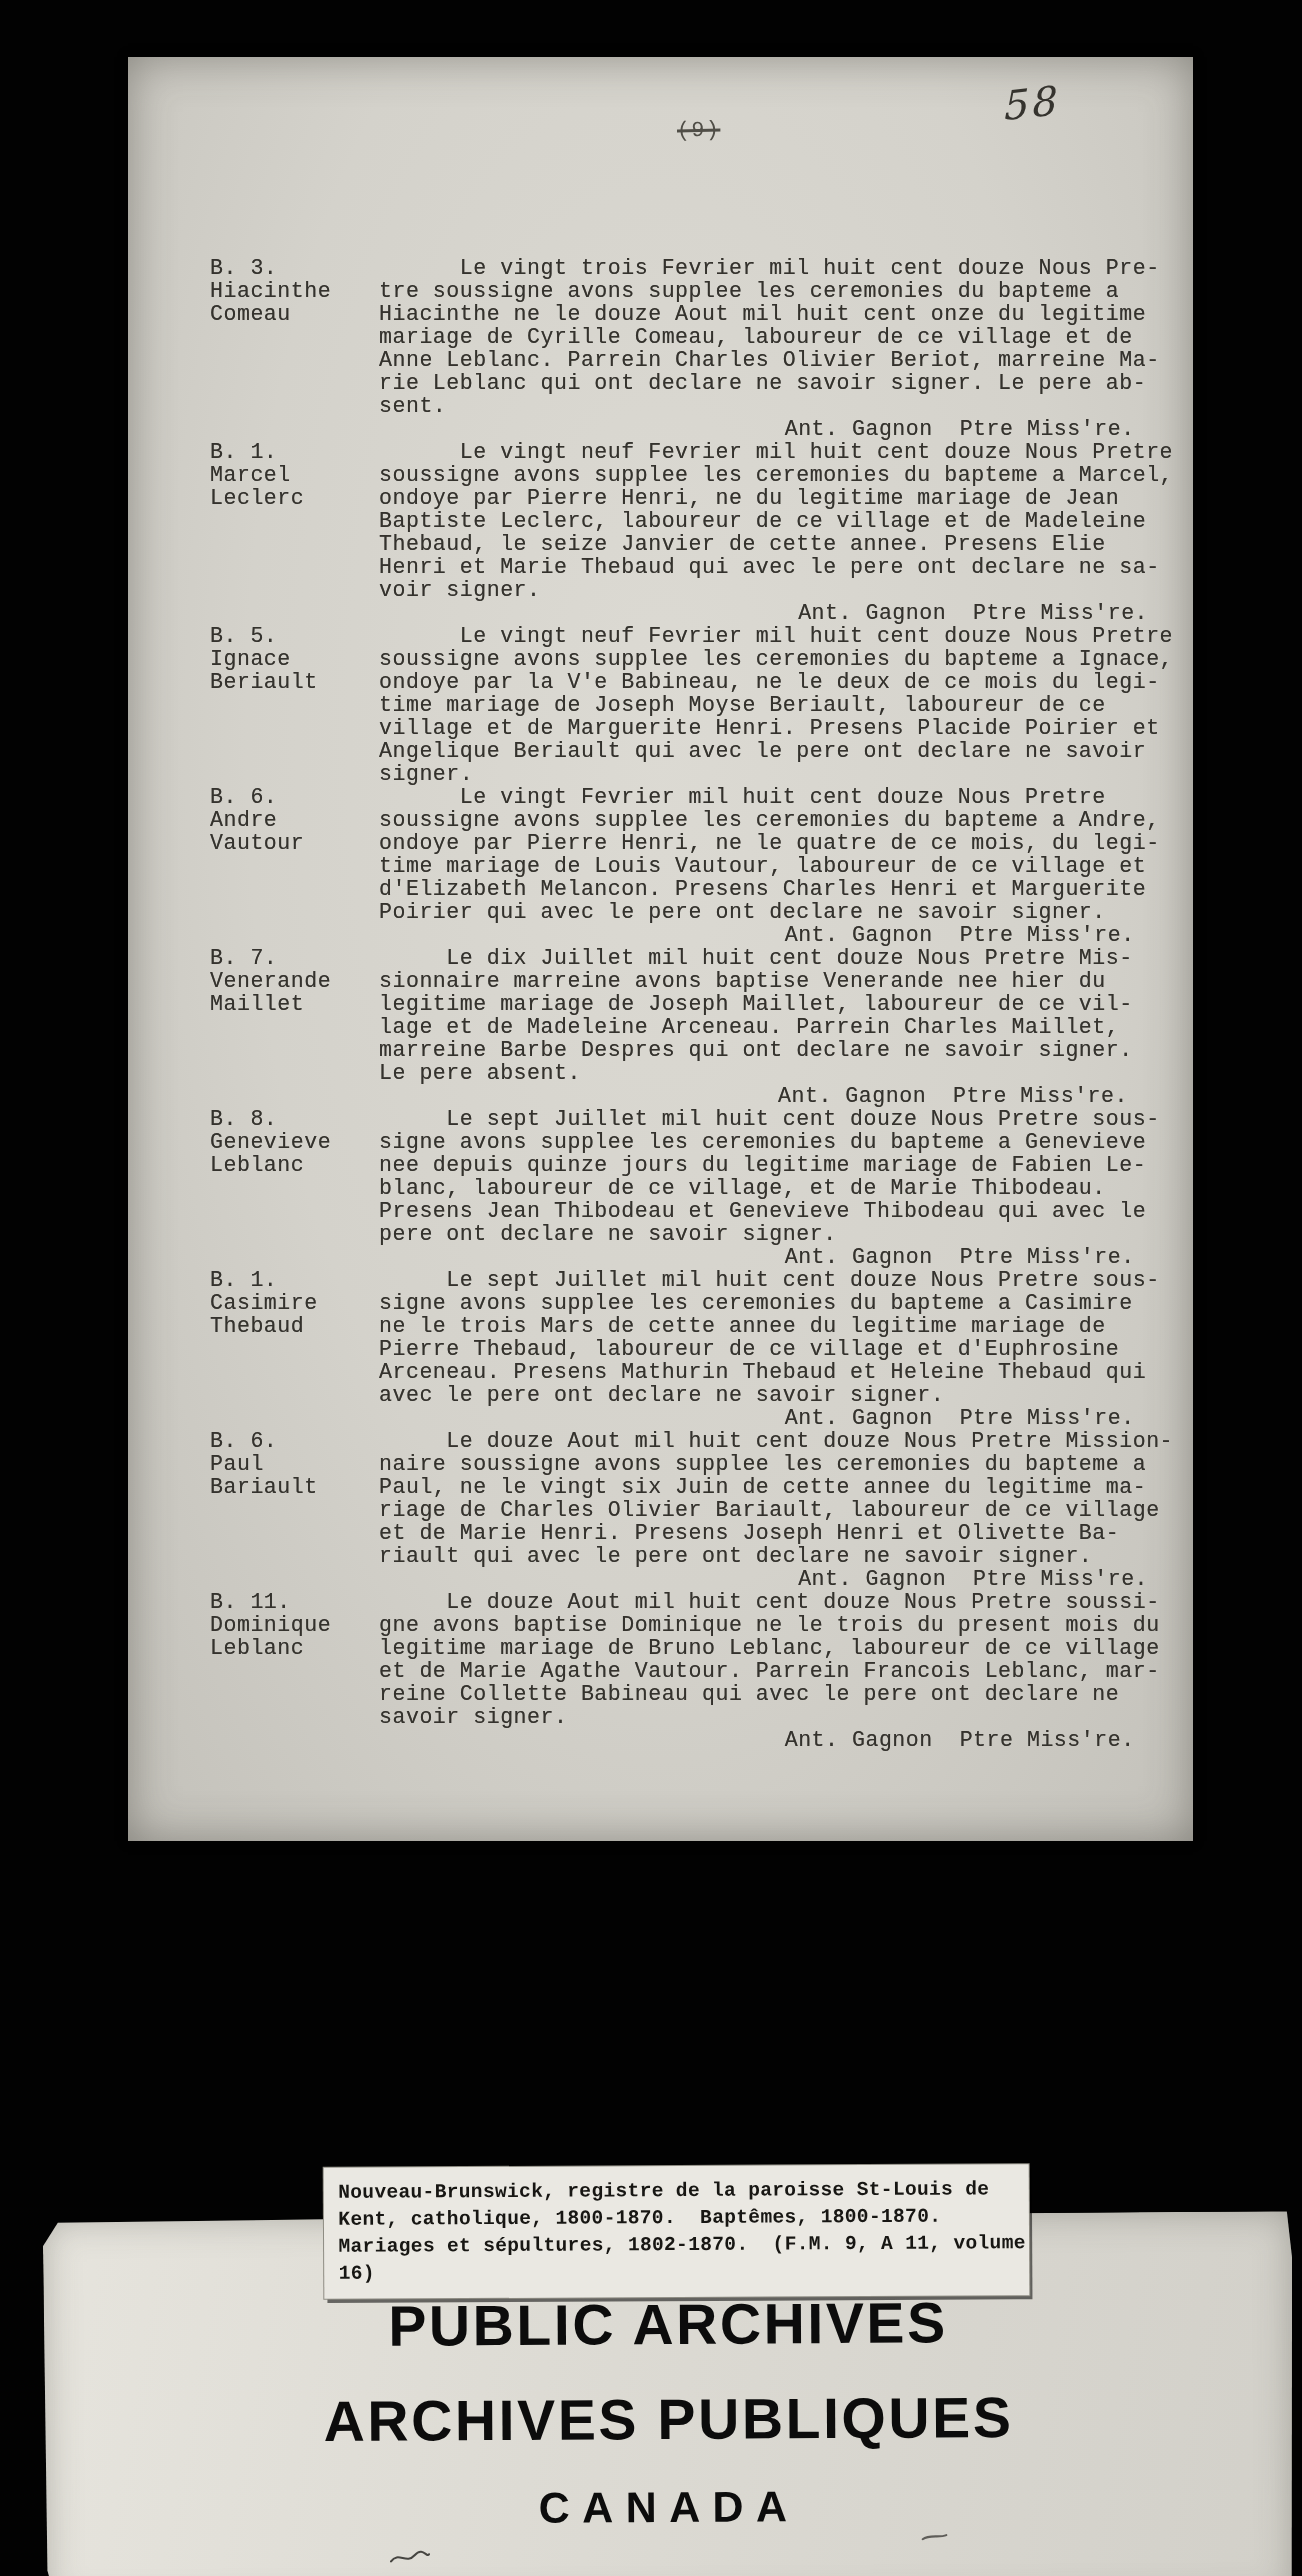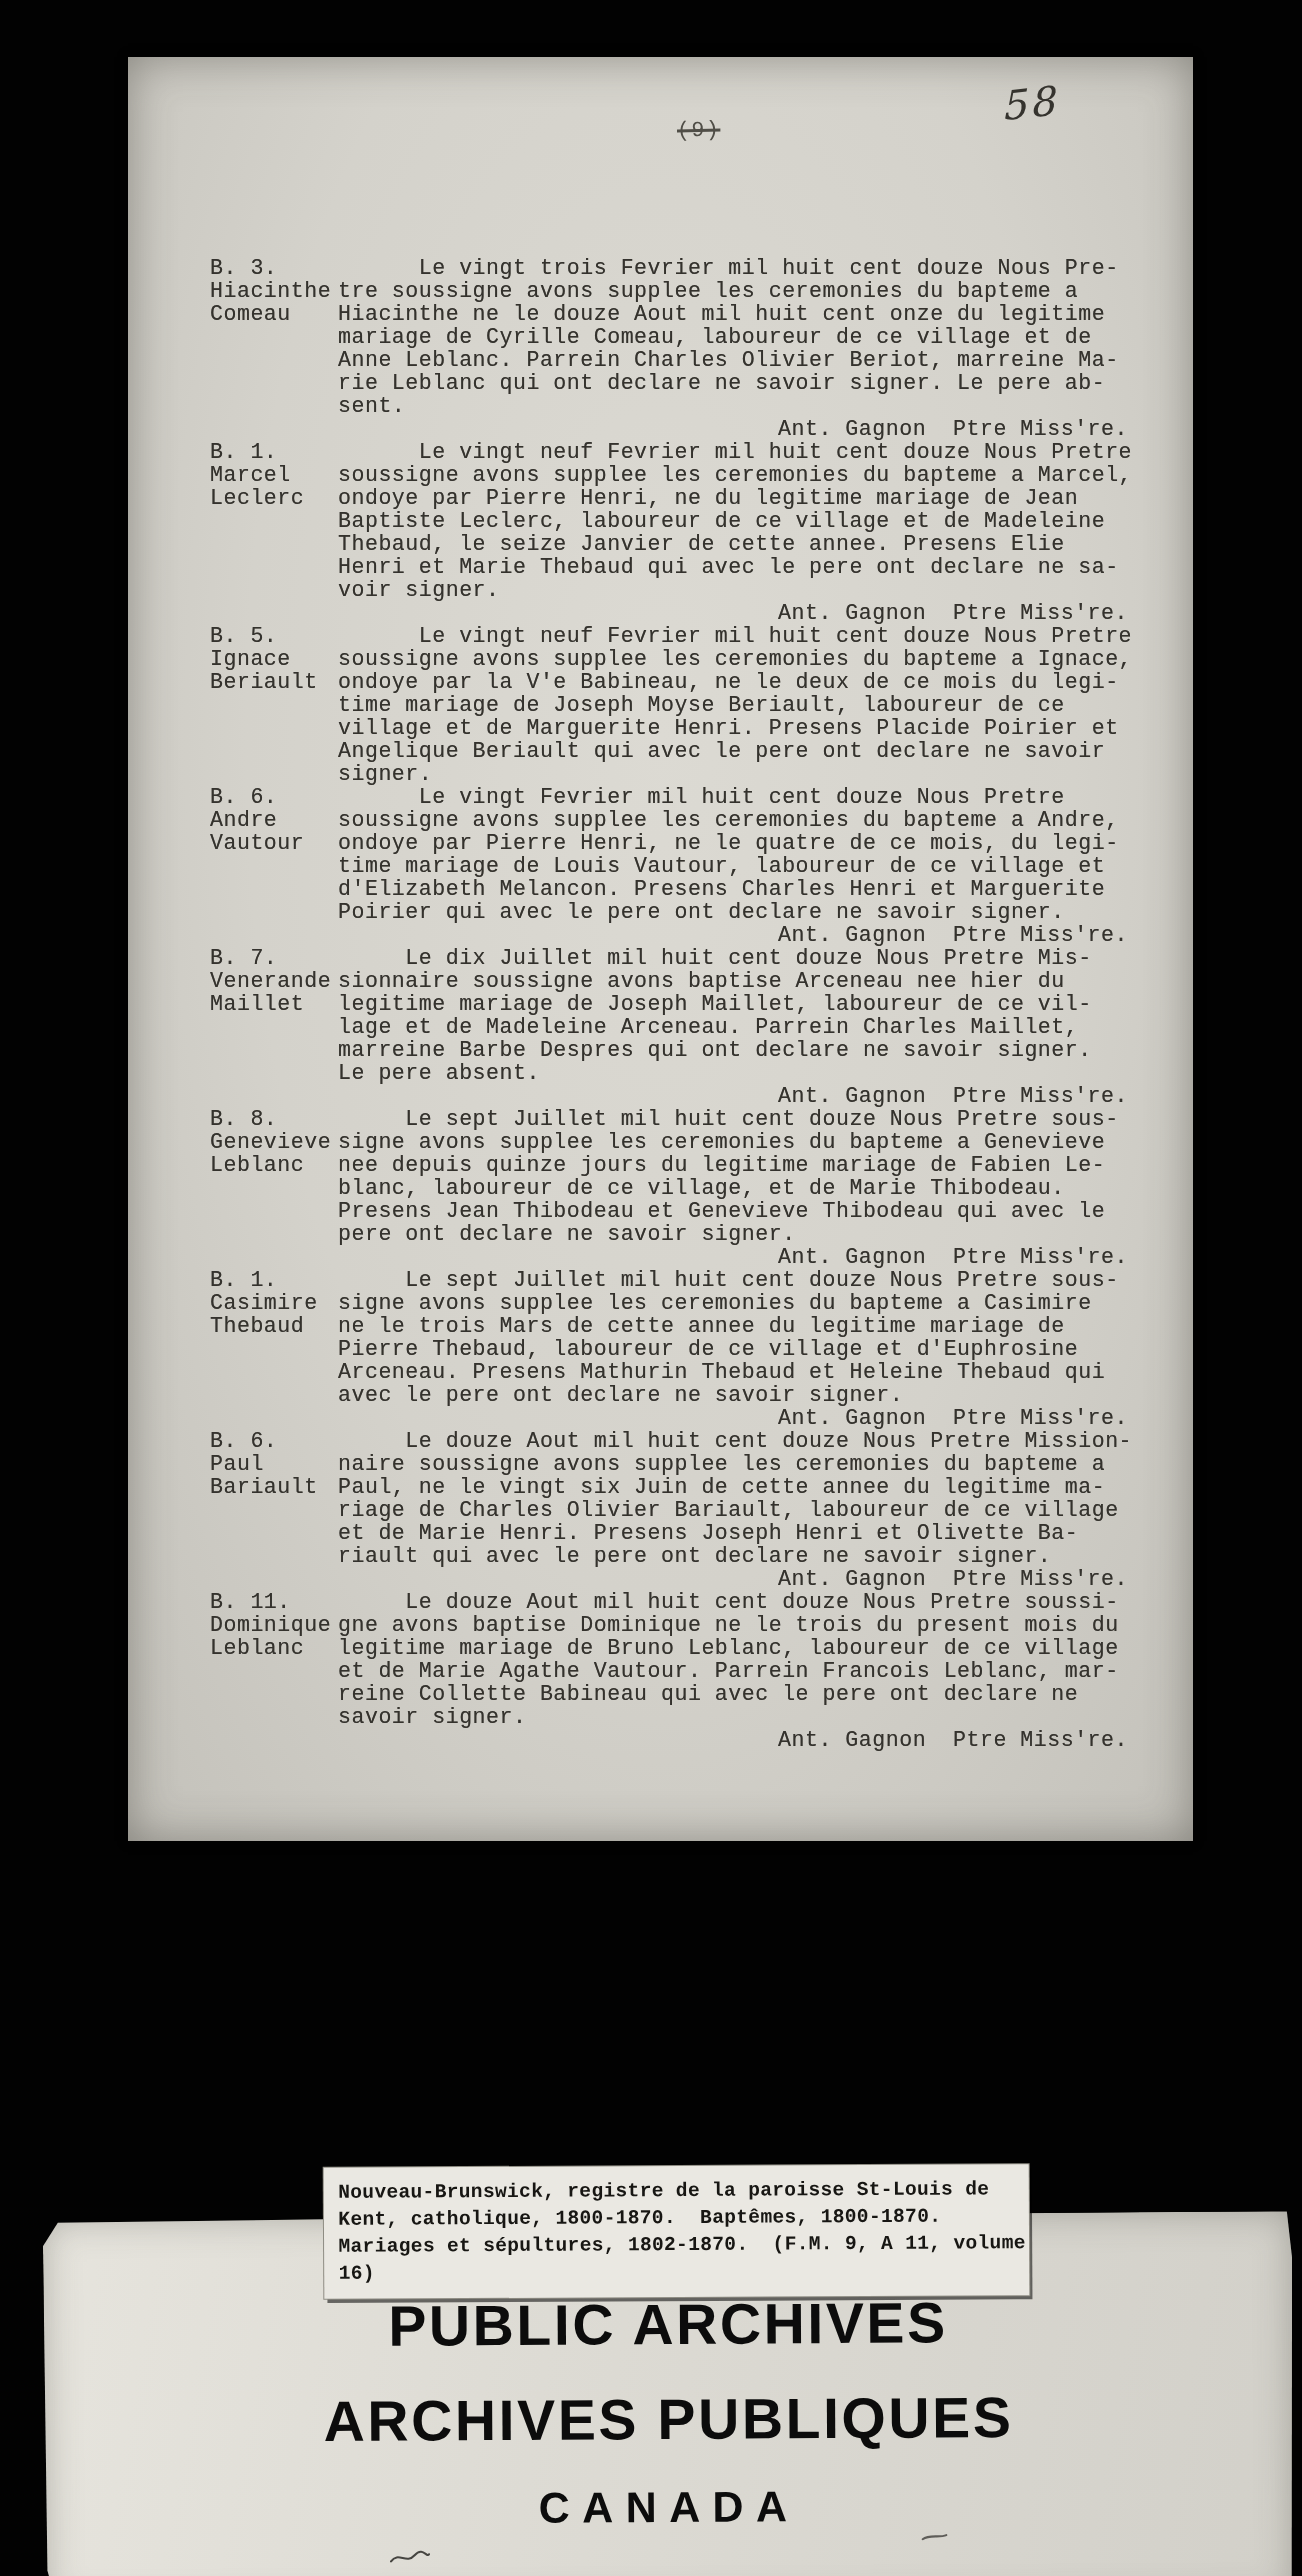--- a/index.html
+++ b/index.html
@@ -16,21 +16,21 @@
   .handwritten-number{position:absolute;left:876px;top:23px;font-family:"DejaVu Serif",serif;
             font-style:italic;font-size:40px;color:#35332e;transform:rotate(-6deg) skewX(-6deg);
             letter-spacing:3.1px;}
 
   .entries{position:absolute;left:82px;top:200px;width:943px;}
   .entry{display:flex;align-items:flex-start;}
   pre{margin:0;}
   .entry-margin{width:128px;flex:0 0 128px;font:21.6px/23px "Liberation Mono","DejaVu Sans Mono",monospace;
             letter-spacing:0.5px;color:#34322d;white-space:pre;
             text-shadow:0 0 0.5px rgba(48,46,40,.55);}
-  .entry-body{flex:1;}
+  .entry-body{flex:1;margin-left:41px;}
   .entry-text{font:21.6px/23px "Liberation Mono","DejaVu Sans Mono",monospace;letter-spacing:0.5px;
             color:#34322d;white-space:pre;text-shadow:0 0 0.5px rgba(48,46,40,.55);}
   .entry-signature{font:21.6px/23px "Liberation Mono","DejaVu Sans Mono",monospace;letter-spacing:0.5px;
             color:#34322d;text-align:right;padding-right:25px;white-space:pre;
             text-shadow:0 0 0.5px rgba(48,46,40,.55);}
 
   
   .label-slip{position:absolute;left:324px;top:2166px;width:705px;z-index:3;
             background:#eae8e2;padding:12.4px 14.4px 10.3px 14.4px;box-sizing:border-box;
             transform:rotate(-0.3deg);
@@ -122,21 +122,21 @@
       <div class="entry-signature">Ant. Gagnon  Ptre Miss're.</div>
     </div>
   </div>
 
   <div class="entry">
     <pre class="entry-margin">B. 7.
 Venerande
 Maillet</pre>
     <div class="entry-body">
       <pre class="entry-text">     Le dix Juillet mil huit cent douze Nous Pretre Mis-
-sionnaire soussigne avons baptise Arceneau nee hier du
+sionnaire marreine avons baptise Venerande nee hier du
 legitime mariage de Joseph Maillet, laboureur de ce vil-
 lage et de Madeleine Arceneau. Parrein Charles Maillet,
 marreine Barbe Despres qui ont declare ne savoir signer.
 Le pere absent.</pre>
       <div class="entry-signature">Ant. Gagnon  Ptre Miss're.</div>
     </div>
   </div>
 
   <div class="entry">
     <pre class="entry-margin">B. 8.

